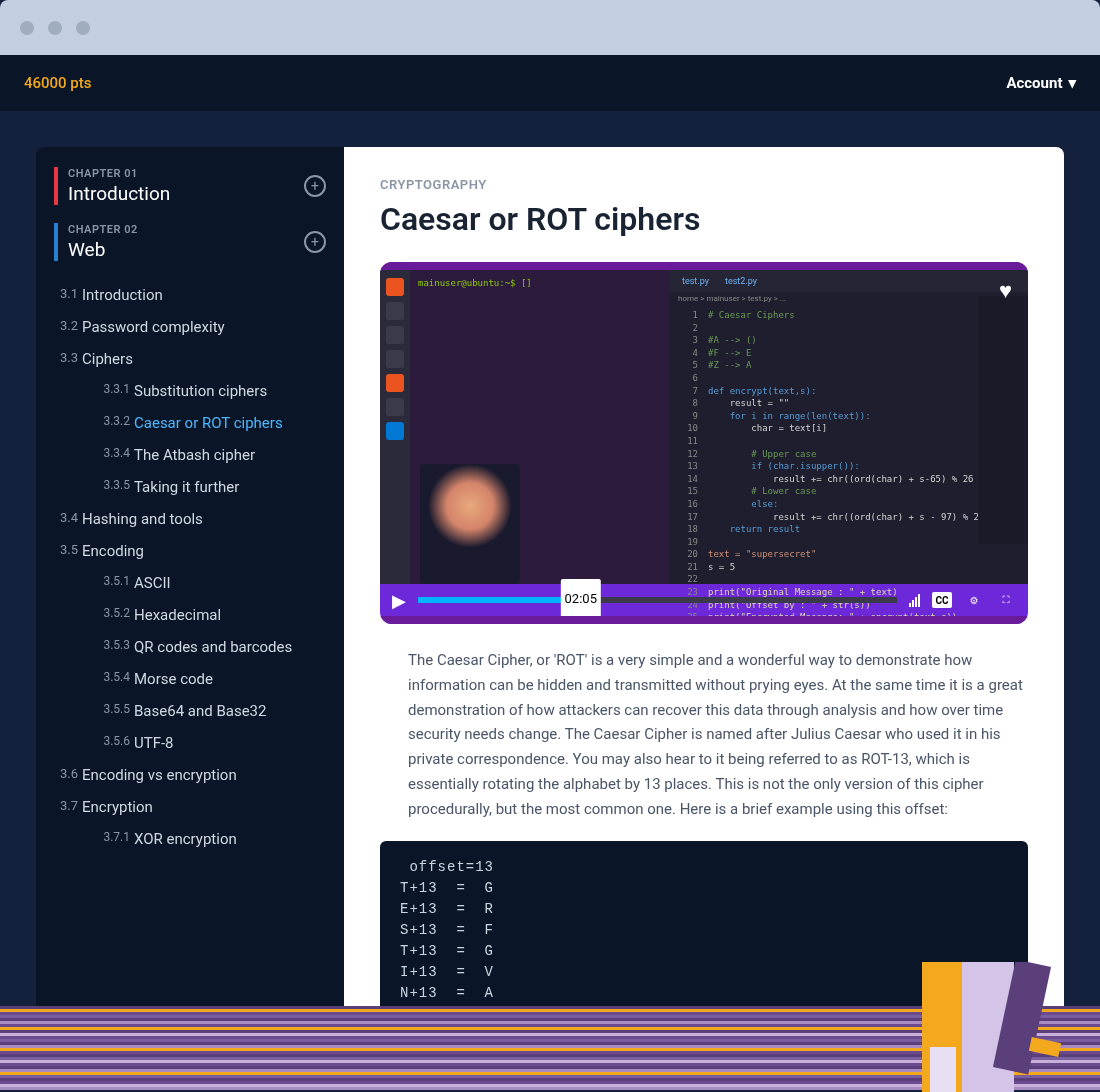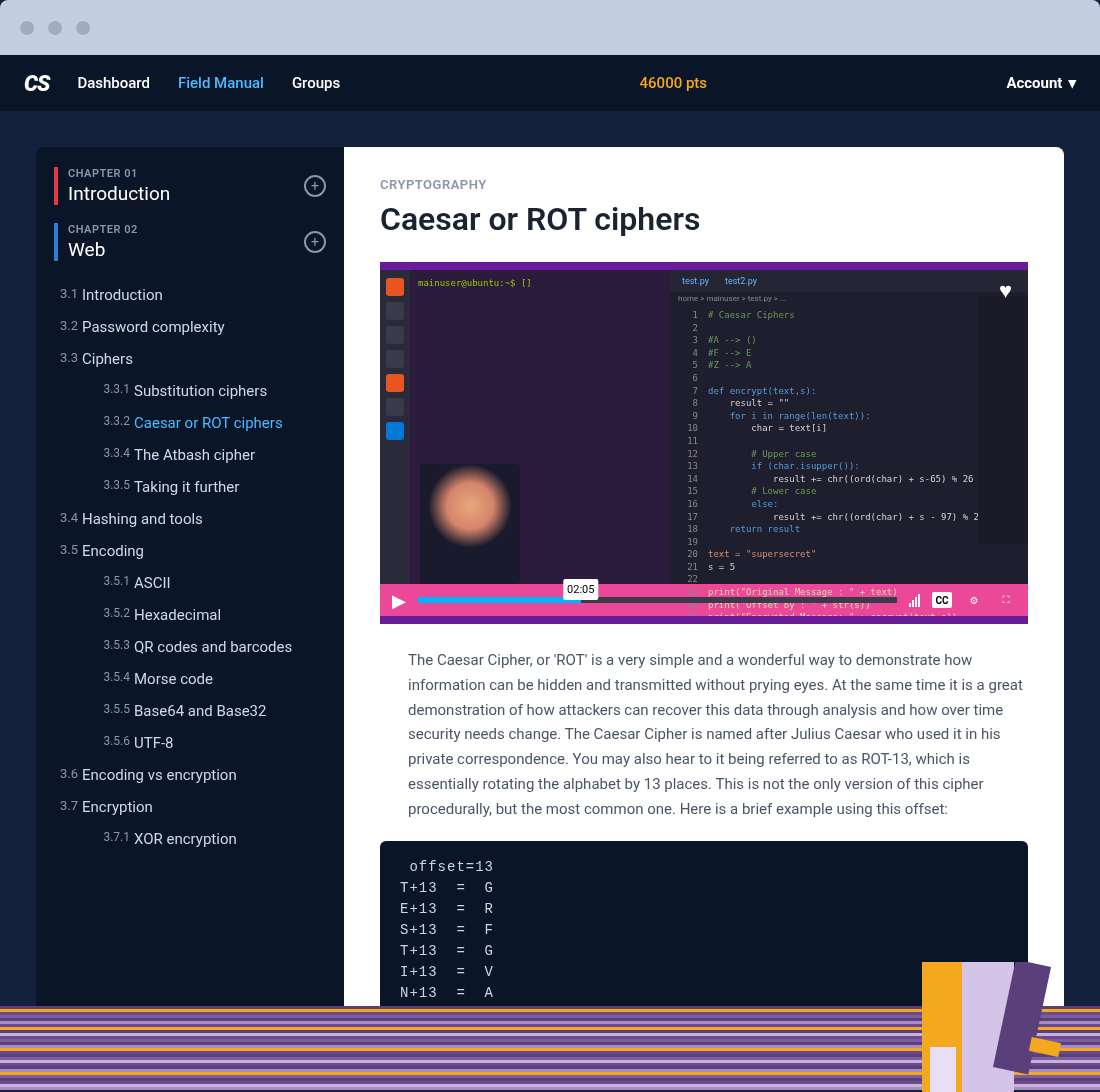--- a/index.html
+++ b/index.html
@@ -38,41 +38,41 @@
 .tree { margin-top: 12px; padding-left: 4px; }
 .tree-item { display: flex; gap: 4px; padding: 7px 0; font-size: 15px; color: #d0d8e3; cursor: pointer; }
 .tree-num { color: #8a96a8; font-size: 13px; min-width: 24px; text-align: right; }
 .subtree { padding-left: 40px; }
 .subtree .tree-num { min-width: 36px; font-size: 12px; }
 .tree-item.active { color: #4db8ff; }
 
 
 .breadcrumb { font-size: 13px; color: #8a96a8; font-weight: 600; letter-spacing: 0.5px; margin-bottom: 8px; }
 .page-title { font-size: 32px; font-weight: 600; color: #1a2332; margin-bottom: 24px; }
-.video-player { width: 100%; height: 362px; background: #ec4899; border-radius: 0; position: relative; overflow: hidden; margin-bottom: 24px; }
+.video-player { width: 100%; height: 362px; background: #6d28d9; border-radius: 12px; position: relative; overflow: hidden; margin-bottom: 24px; }
 .video-top { height: 8px; background: #6a1b9a; position: absolute; top: 0; left: 0; right: 0; }
 .video-sidebar-icons { position: absolute; left: 0; top: 8px; width: 30px; bottom: 40px; background: #2a2a3a; display: flex; flex-direction: column; align-items: center; padding-top: 8px; gap: 6px; }
 .vicon { width: 18px; height: 18px; border-radius: 3px; }
 .terminal-area { position: absolute; left: 30px; top: 8px; width: 260px; bottom: 40px; background: #2d1b3d; }
 .terminal-line { font-size: 9px; color: #8fce00; padding: 8px; font-family: monospace; }
 .code-area { position: absolute; right: 0; top: 8px; left: 290px; bottom: 40px; background: #1e1e2e; }
 .code-tabs { height: 22px; display: flex; gap: 4px; padding: 0 6px; align-items: center; background: #252535; }
 .code-tab { font-size: 9px; color: #6db3f2; padding: 2px 6px; }
 .code-content { padding: 4px 8px; font-family: monospace; font-size: 9px; line-height: 1.4; }
 .code-line { white-space: pre; }
 .ln { color: #888; display: inline-block; width: 20px; text-align: right; margin-right: 10px; }
 .cm { color: #6a9955; } .kw { color: #569cd6; } .fn { color: #dcdcaa; } .st { color: #ce9178; } .op { color: #d4d4d4; }
 .instructor { position: absolute; left: 40px; bottom: 40px; width: 100px; height: 120px; border-radius: 4px; overflow: hidden; }
 .instructor-bg { width: 100%; height: 100%; background: radial-gradient(circle at 50% 35%, #e8a87c 0%, #d4846a 25%, #1a1a2e 45%); }
 .heart-icon { position: absolute; top: 16px; right: 16px; color: #fff; font-size: 22px; }
 .video-controls { position: absolute; bottom: 8px; left: 0; right: 0; height: 32px; display: flex; align-items: center; padding: 0 12px; gap: 12px; }
 .play-btn { color: #fff; font-size: 18px; }
 .progress-bar { flex: 1; height: 6px; background: #3a3a4a; position: relative; }
 .progress-fill { position: absolute; left: 0; top: 0; bottom: 0; width: 34%; background: #00b4ff; }
-.progress-marker { position: absolute; left: 34%; top: -18px; background: #fff; color: #000; font-size: 11px; padding: 4px 4px; border-radius: 2px; transform: translateX(-50%); }
+.progress-marker { position: absolute; left: 34%; top: -18px; background: #fff; color: #000; font-size: 13px; padding: 12px 4px; border-radius: 2px; transform: translateX(-50%); }
 .vol-bars { display: flex; gap: 1px; align-items: flex-end; height: 14px; }
 .vb { width: 2px; background: #fff; }
 .cc-btn, .gear-btn, .fs-btn { width: 20px; height: 16px; display: flex; align-items: center; justify-content: center; color: #fff; font-size: 10px; }
 .cc-btn { background: #fff; color: #000; border-radius: 2px; font-weight: bold; }
 .video-status { position: absolute; bottom: 0; left: 0; right: 0; height: 8px; background: #6a1b9a; }
 .code-mini { position: absolute; right: 0; top: 26px; width: 50px; bottom: 40px; background: #1a1a28; }
 
 .body-text { font-size: 15px; line-height: 1.65; color: #4a5568; margin-bottom: 20px; margin-left: 28px; }
 .code-block { background: #0a1628; color: #cbd5e0; padding: 16px 20px; border-radius: 6px; font-family: 'Courier New', monospace; font-size: 14px; line-height: 1.5; letter-spacing: 1px; }
 
@@ -86,26 +86,20 @@
 </head>
 <body>
 
 <div class="browser-chrome">
   <div class="chrome-dot"></div>
   <div class="chrome-dot"></div>
   <div class="chrome-dot"></div>
 </div>
 
 <div class="topnav">
-  <div class="topnav-left">
-    <div class="logo">CS</div>
-    <div class="nav-link">Dashboard</div>
-    <div class="nav-link active">Field Manual</div>
-    <div class="nav-link">Groups</div>
-  </div>
   <div class="points">46000 pts</div>
   <div class="account">
     <span>Account</span>
     <span>▾</span>
   </div>
 </div>
 
 <div class="main">
   <div class="sidebar">
     <div id="chapters-container">

